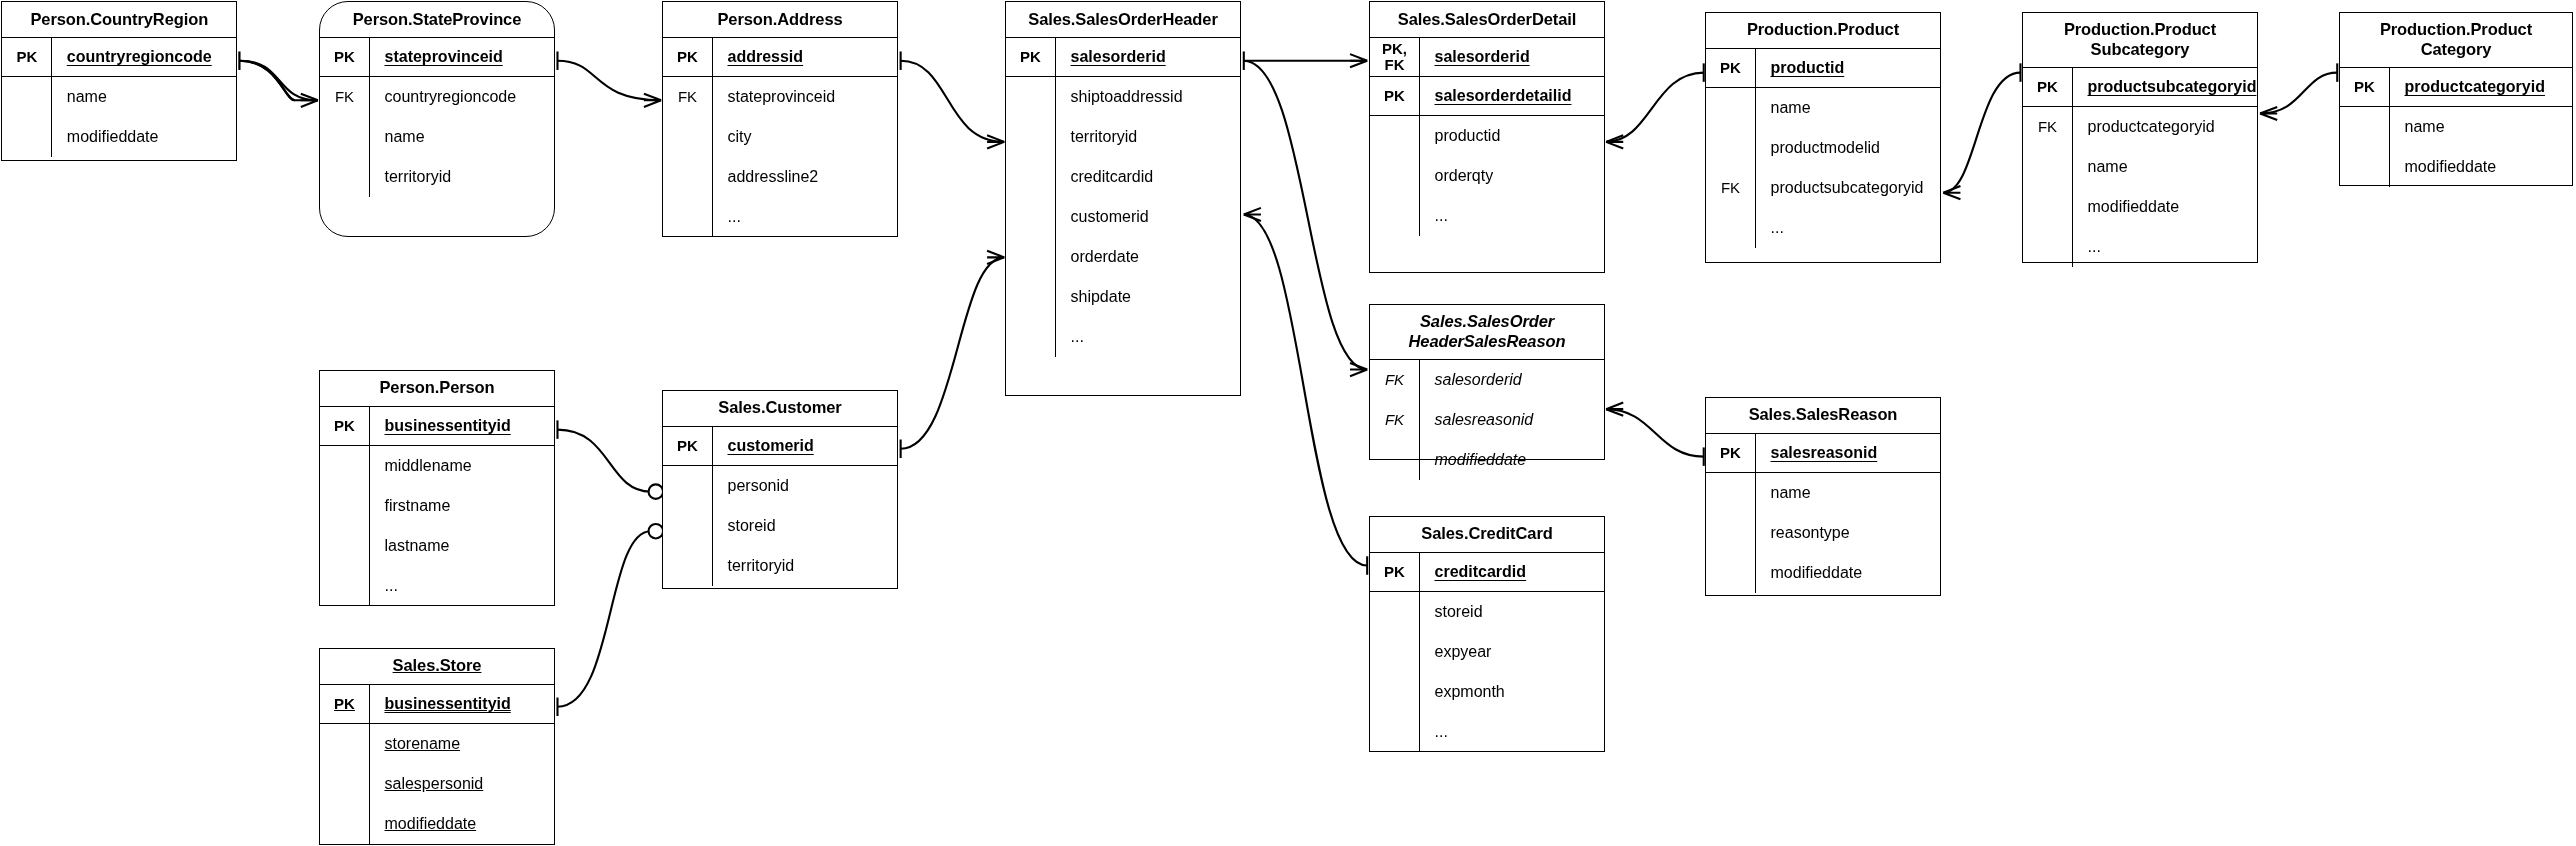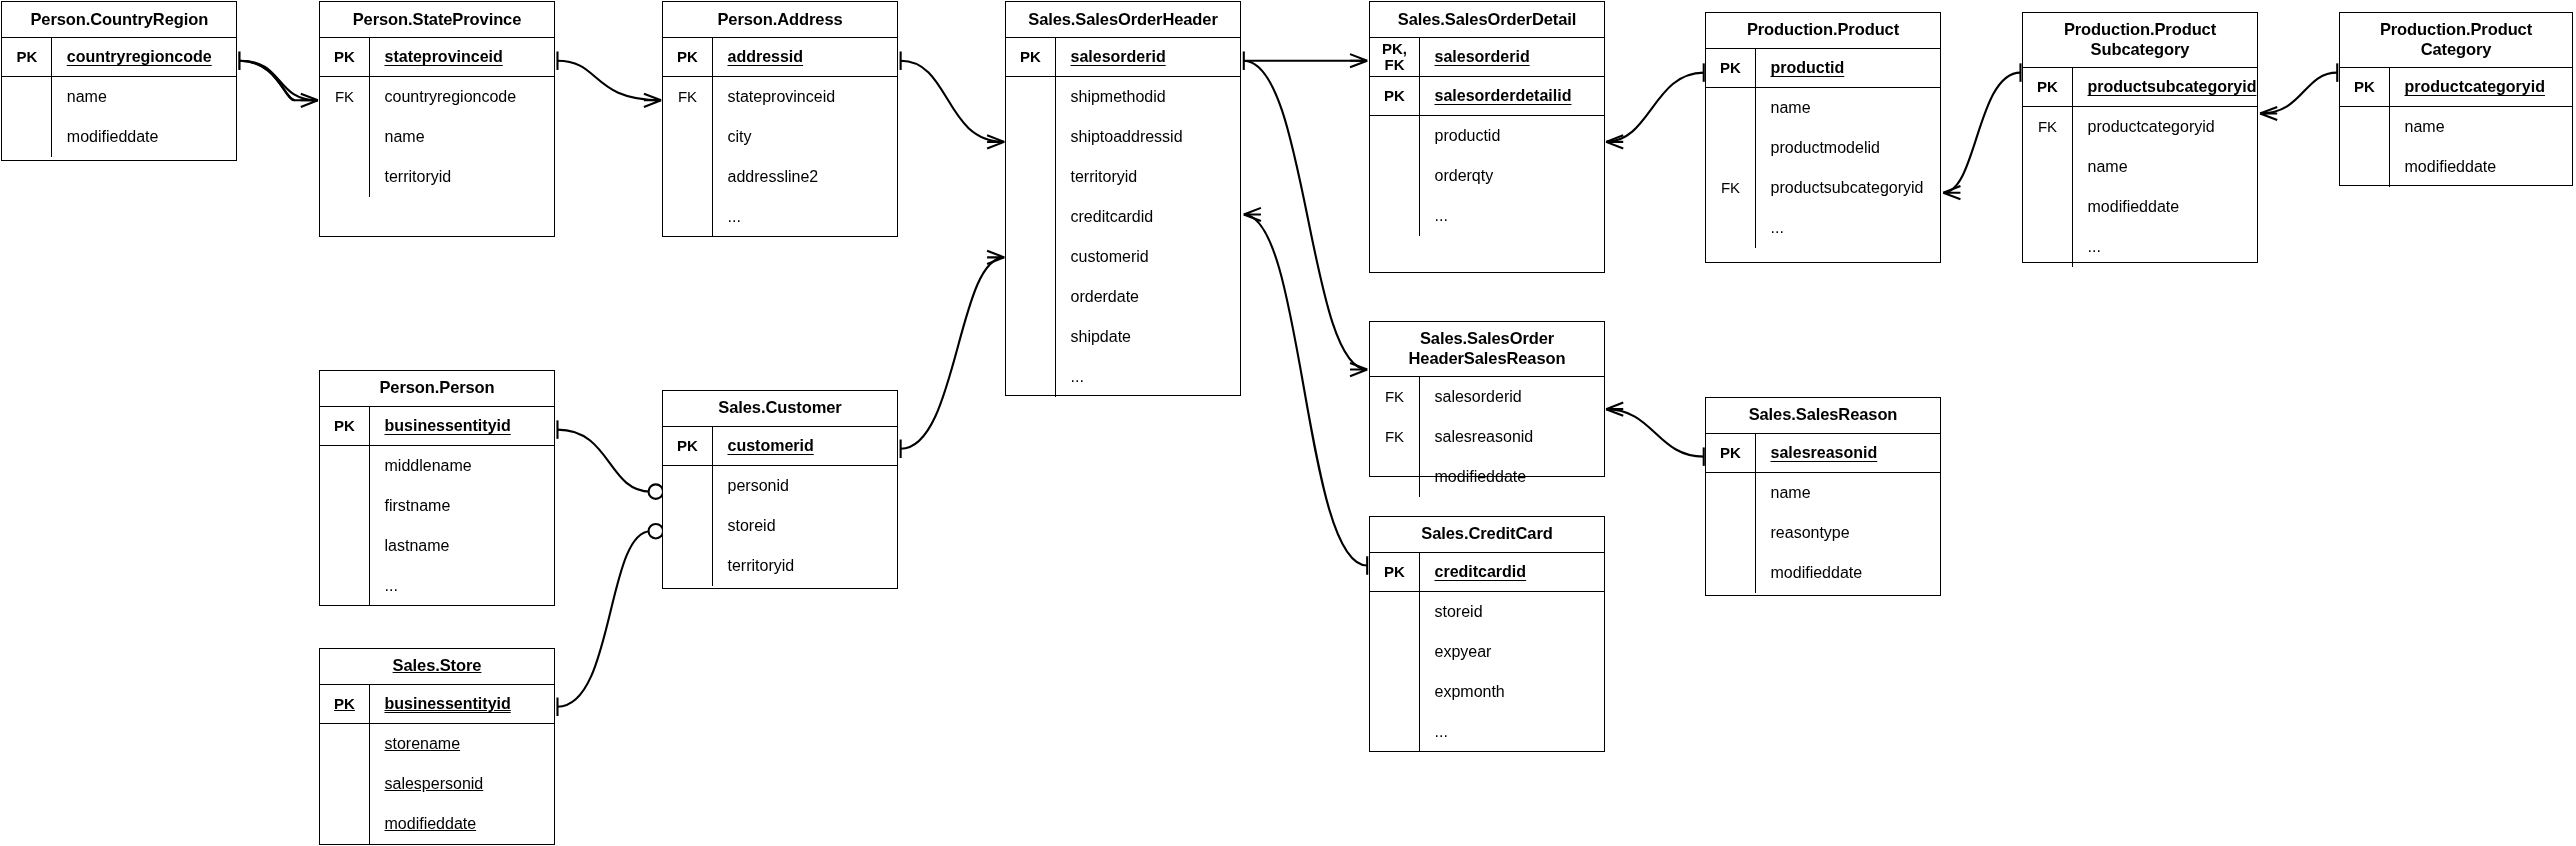--- a/index.html
+++ b/index.html
@@ -202,21 +202,21 @@
             </div>
             <div class="attr-row">
               <div class="attr-key">
                 <span></span>
               </div>
               <div class="attr-name">modifieddate</div>
             </div>
           </div>
         </div>
       </div>
-      <div class="entity" style="left: 319px; top: 1.3px; width: 236px; height: 236px;">
+      <div class="entity" style="left: 319px; top: 1.3px; width: 236px; height: 236px; border-radius: 29px;">
         <div class="ent-title">Person.StateProvince</div>
         <div class="ent-body">
           <div class="attr-group">
             <div class="attr-row">
               <div class="attr-key">
                 <span>PK</span>
               </div>
               <div class="attr-name pkname">stateprovinceid</div>
             </div>
           </div>
@@ -286,26 +286,20 @@
         <div class="ent-body">
           <div class="attr-group">
             <div class="attr-row">
               <div class="attr-key">
                 <span>PK</span>
               </div>
               <div class="attr-name pkname">salesorderid</div>
             </div>
           </div>
           <div class="attr-group grp-plain">
-            <div class="attr-row">
-              <div class="attr-key">
-                <span></span>
-              </div>
-              <div class="attr-name">shipmethodid</div>
-            </div>
             <div class="attr-row">
               <div class="attr-key">
                 <span></span>
               </div>
               <div class="attr-name">shiptoaddressid</div>
             </div>
             <div class="attr-row">
               <div class="attr-key">
                 <span></span>
               </div>
@@ -591,21 +585,21 @@
             </div>
             <div class="attr-row">
               <div class="attr-key">
                 <span></span>
               </div>
               <div class="attr-name">modifieddate</div>
             </div>
           </div>
         </div>
       </div>
-      <div class="entity" style="left: 1369px; top: 321px; width: 236px; height: 156px;">
+      <div class="entity" style="left: 1369px; top: 304px; width: 236px; height: 156px; font-style: italic;">
         <div class="ent-title">Sales.SalesOrder
 HeaderSalesReason</div>
         <div class="ent-body">
           <div class="attr-group grp-plain">
             <div class="attr-row">
               <div class="attr-key fk">
                 <span>FK</span>
               </div>
               <div class="attr-name">salesorderid</div>
             </div>

